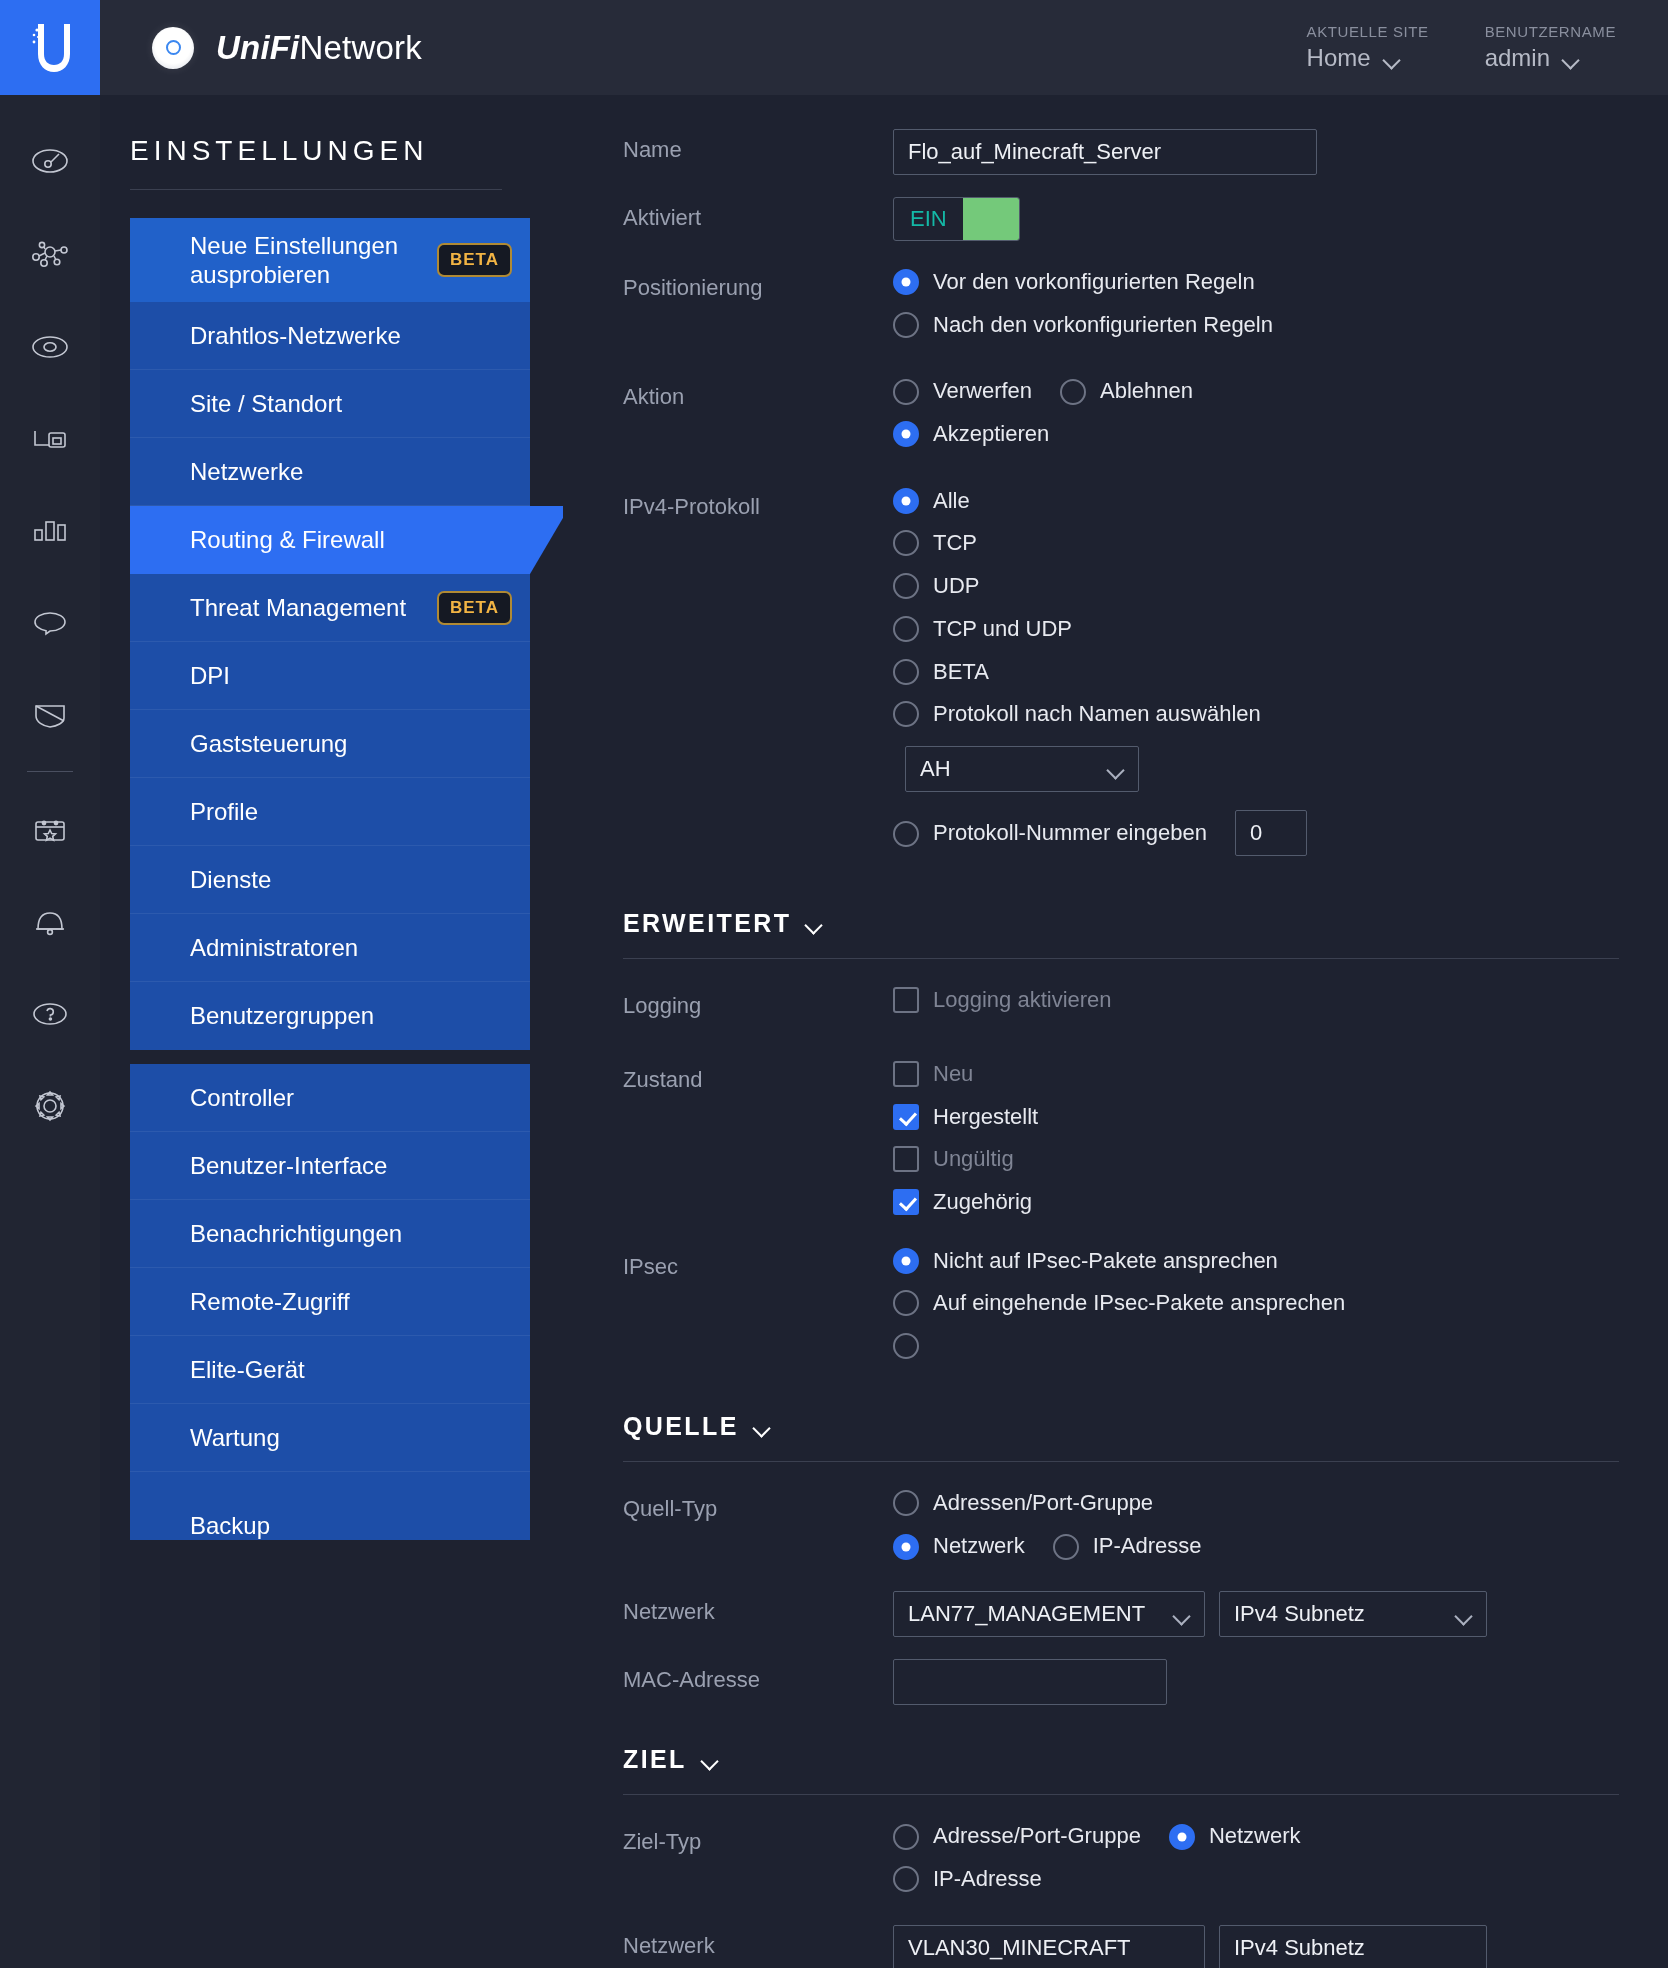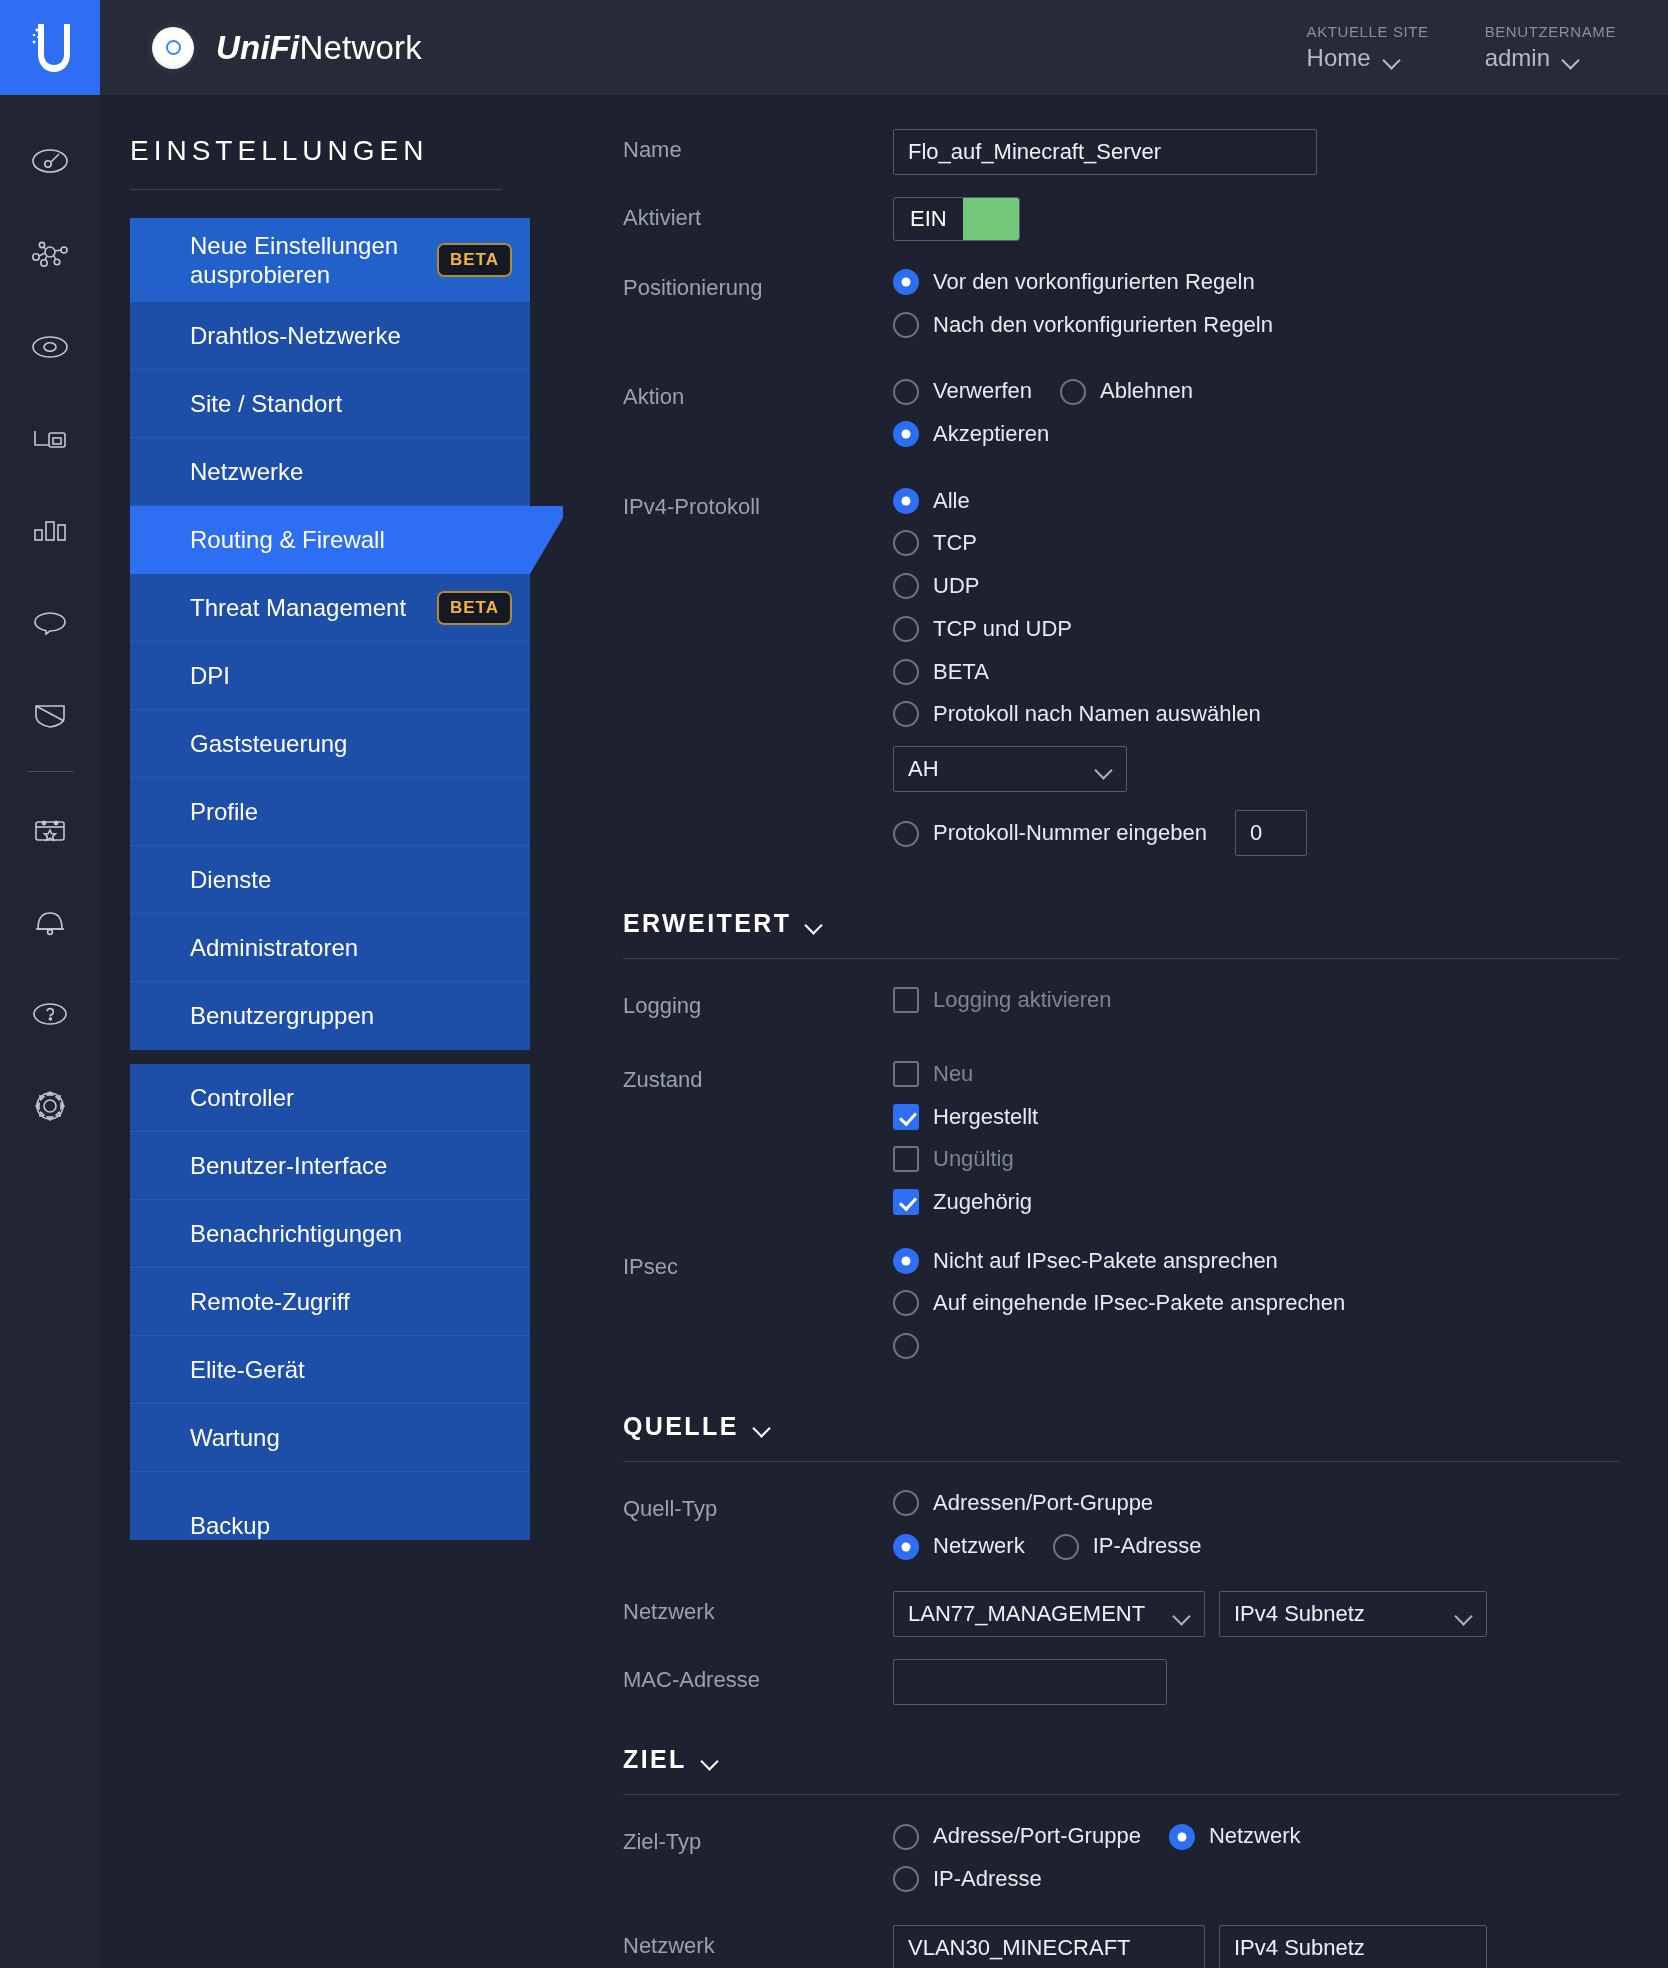--- a/index.html
+++ b/index.html
@@ -122,21 +122,21 @@
     padding: 0 14px; font-family: "Liberation Sans", sans-serif;
   }
   .mac-input { width: 274px; }
   .num-input { width: 72px; text-align: left; }
 
   .toggle {
     display: inline-flex; align-items: center;
     border: 1px solid #535b6d; border-radius: 3px; height: 44px; overflow: hidden;
     background: #1e2230;
   }
-  .toggle .tog-label { color: #ffffff; font-size: 22px; padding: 0 16px; }
+  .toggle .tog-label { color: #14b8a6; font-size: 22px; padding: 0 16px; }
   .toggle .tog-knob { width: 56px; height: 42px; background: #74c97a; }
 
   .opt { display: flex; align-items: flex-start; gap: 14px; margin-bottom: 13px; }
   .opt-inline { display: flex; align-items: center; flex-wrap: wrap; gap: 14px; margin-bottom: 13px; }
   .radio {
     width: 26px; height: 26px; border-radius: 50%;
     border: 2px solid #6d7384; background: transparent;
     flex: 0 0 26px; margin-top: 2px; position: relative;
   }
   .radio.on { background: #2d6ef2; border-color: #2d6ef2; }
@@ -162,21 +162,21 @@
   }
   .opt-label.dim { color: #7f8494; }
 
   .sel {
     display: inline-flex; align-items: center; justify-content: space-between;
     border: 1px solid #535b6d; border-radius: 2px;
     height: 46px; padding: 0 14px; background: #1e2230;
     color: #eef0f5; font-size: 22px;
   }
   .sel .scv { color: #aab0bf; margin-left: 18px; }
-  .sel-ah { width: 234px; margin: 4px 0 18px 0; }
+  .sel-ah { width: 234px; margin: 4px 0 18px 12px; }
   .sel-net { width: 312px; }
   .sel-sub { width: 268px; }
   .sel-row { display: flex; gap: 14px; align-items: center; }
 
   .section-head {
     display: flex; align-items: center; gap: 16px;
     color: #ffffff; font-size: 25px; font-weight: 700; letter-spacing: 2.4px;
     margin-top: 40px;
   }
   .section-rule { height: 1px; background: #3b4050; margin: 20px 0 26px 0; }

